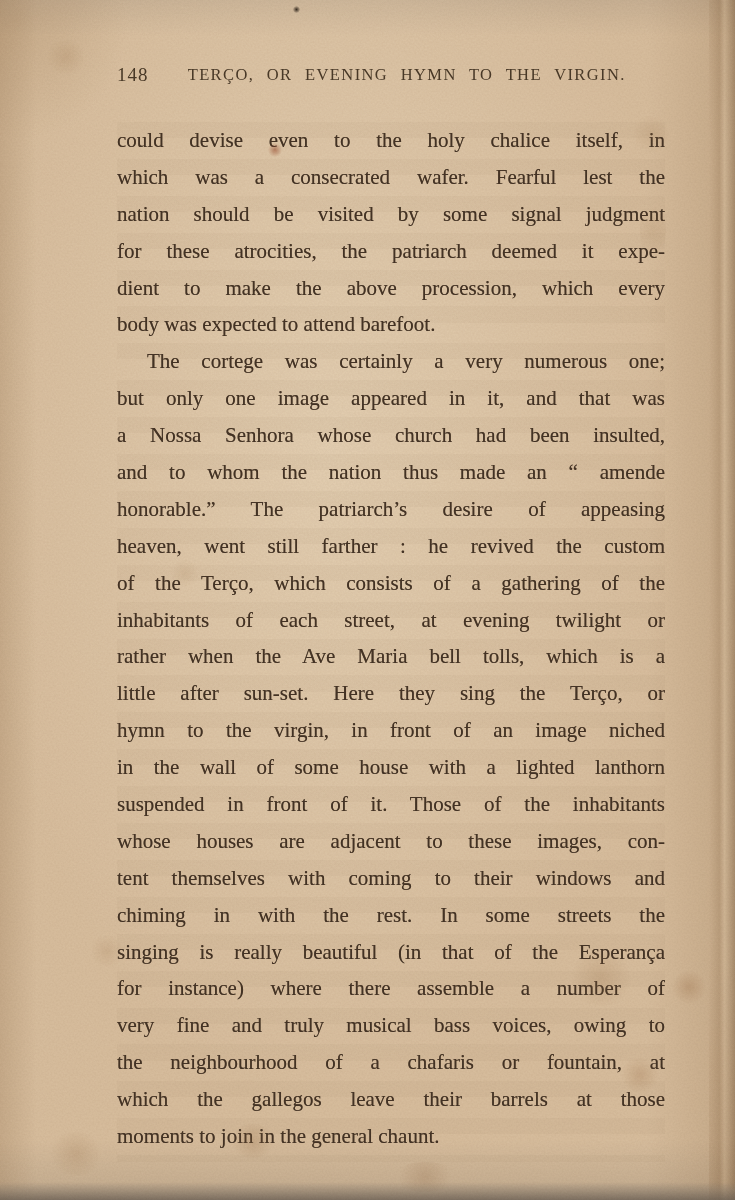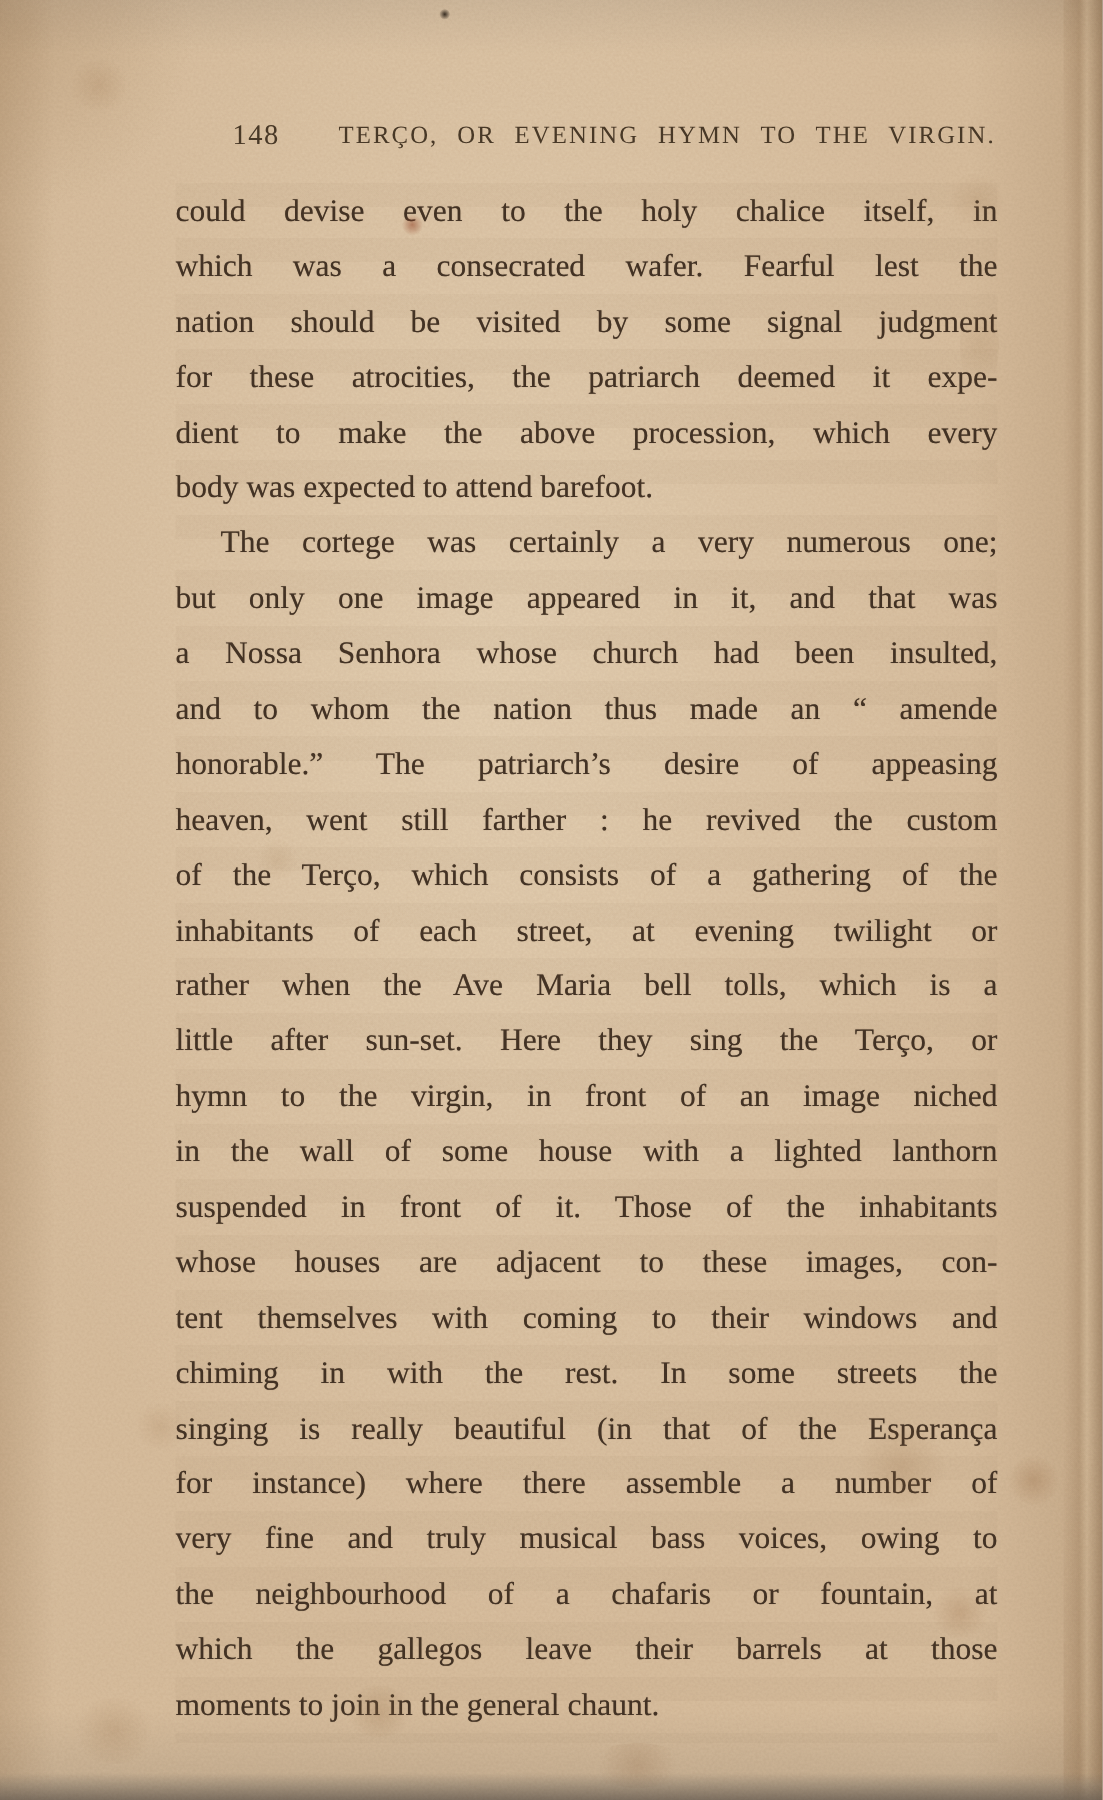--- a/index.html
+++ b/index.html
@@ -12,24 +12,23 @@
     overflow:hidden;
     background:
       radial-gradient(ellipse at 45% 38%, rgba(240,224,198,.50), rgba(240,224,198,0) 62%),
       linear-gradient(to right, rgba(130,95,58,.20) 0%, rgba(130,95,58,0) 5%, rgba(130,95,58,0) 88%, rgba(130,95,58,.16) 97%, rgba(110,80,50,.22) 100%),
       linear-gradient(to bottom, rgba(120,110,100,.16) 0%, rgba(120,110,100,0) 3%, rgba(120,110,100,0) 95%, rgba(105,95,82,.20) 100%),
       #d9bf9f;
   }
 
   
   .header {
-    position:absolute; left:117px; top:80px; width:548px;
-    display:flex; align-items:flex-start;
+    position:absolute; left:117px; top:64px; width:548px;
+    display:flex; align-items:center;
     color:#4a3a28;
-    margin-left:38px;
   }
   .pagenum {
     font-size:19px; letter-spacing:1px;
   }
   .running-title {
     flex:1; text-align:center;
     font-size:16.5px; letter-spacing:1.4px; word-spacing:7px;
     white-space:nowrap;
     font-family:Liberation Serif, serif;
   }

